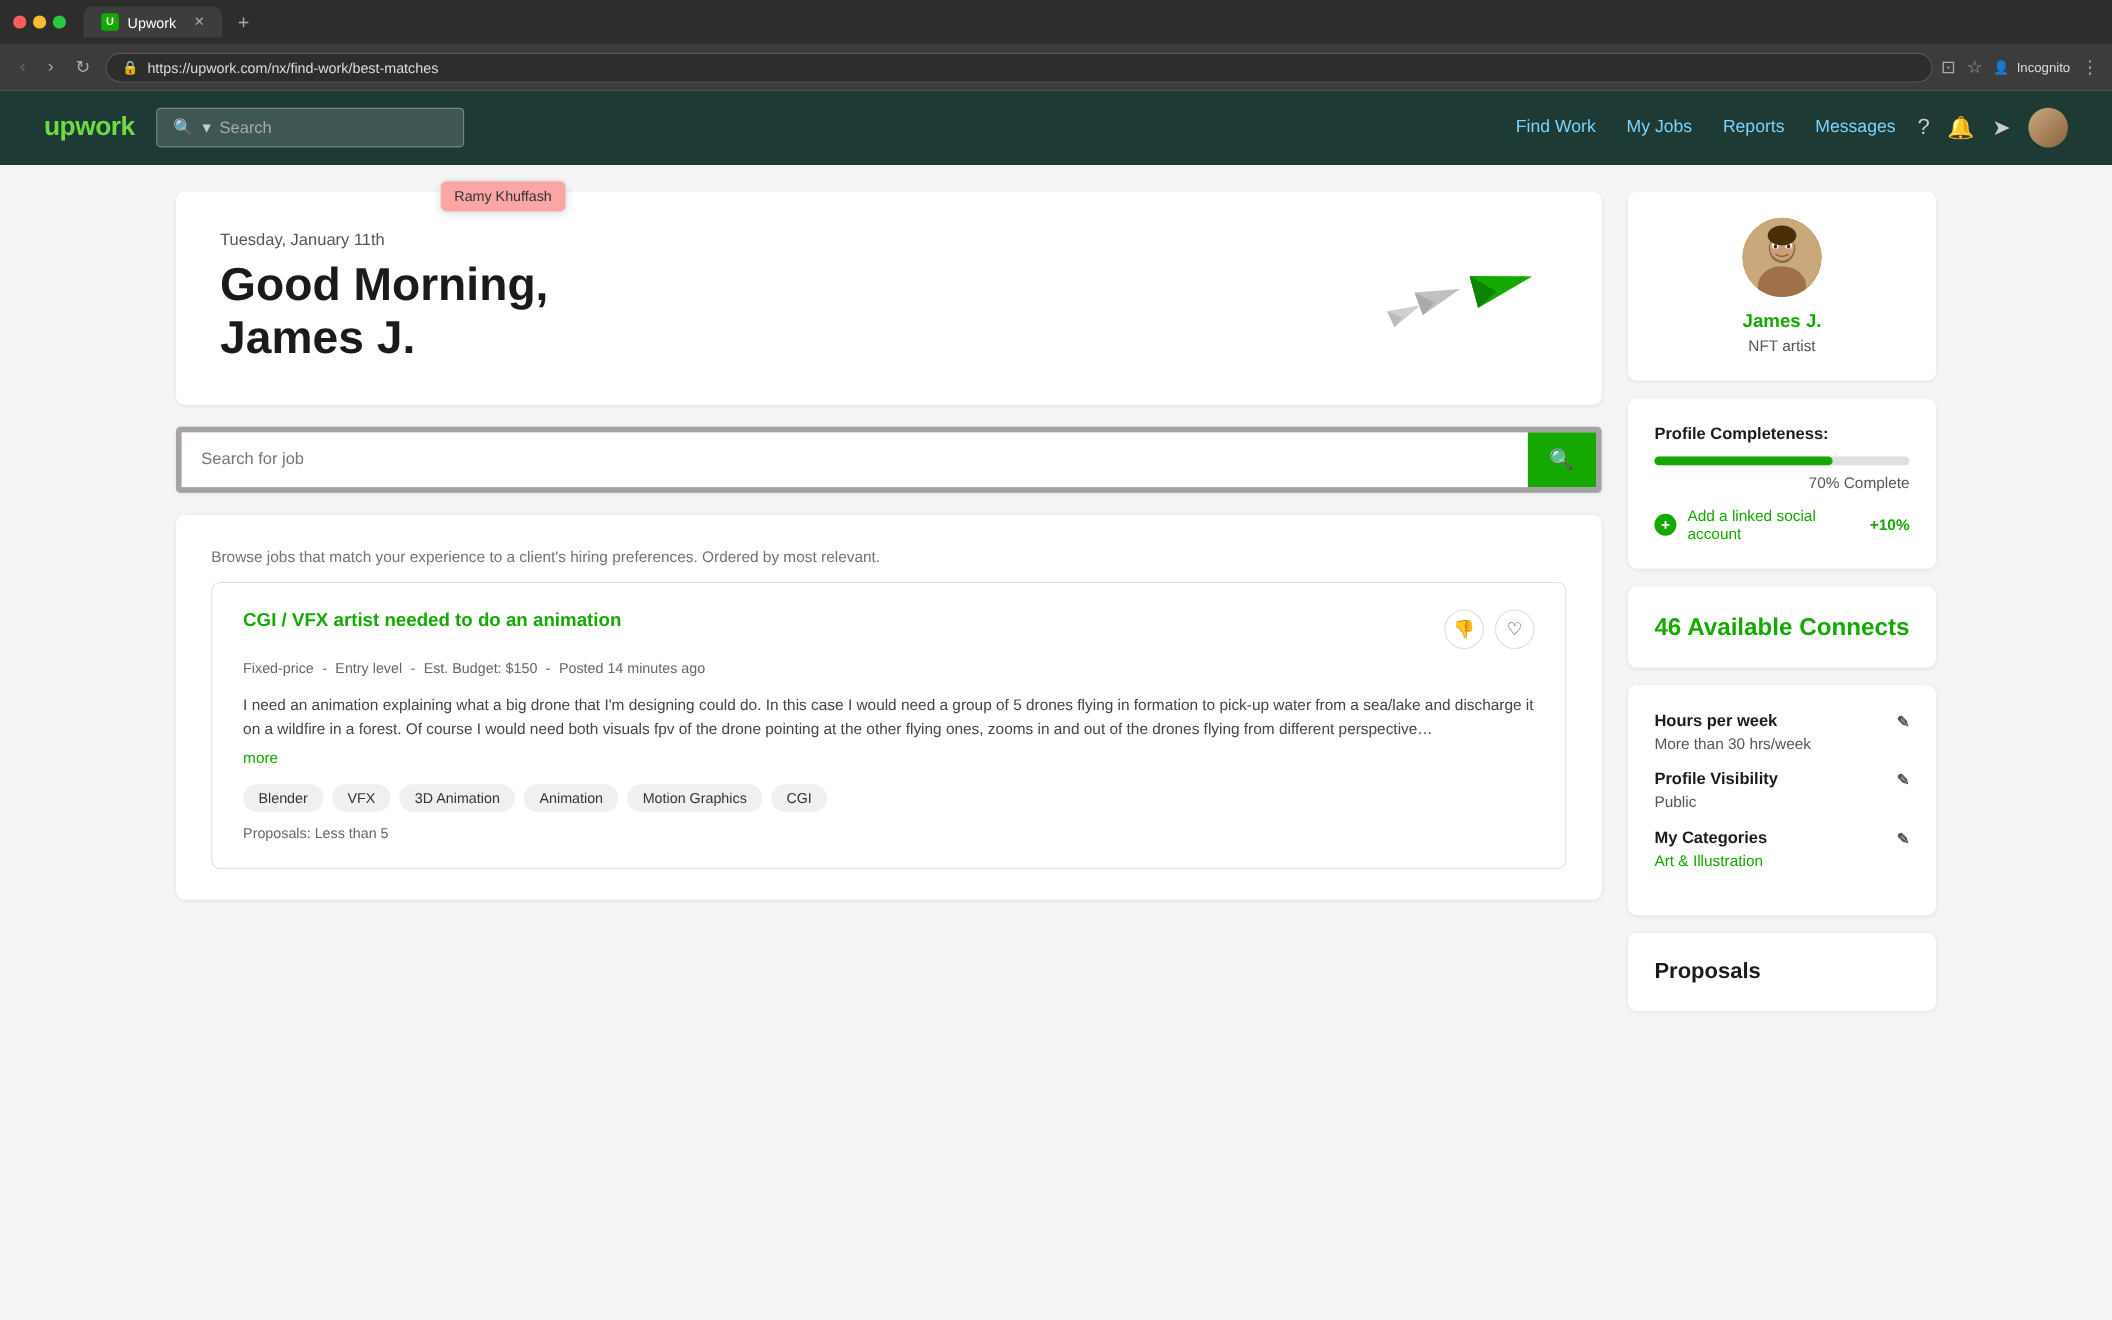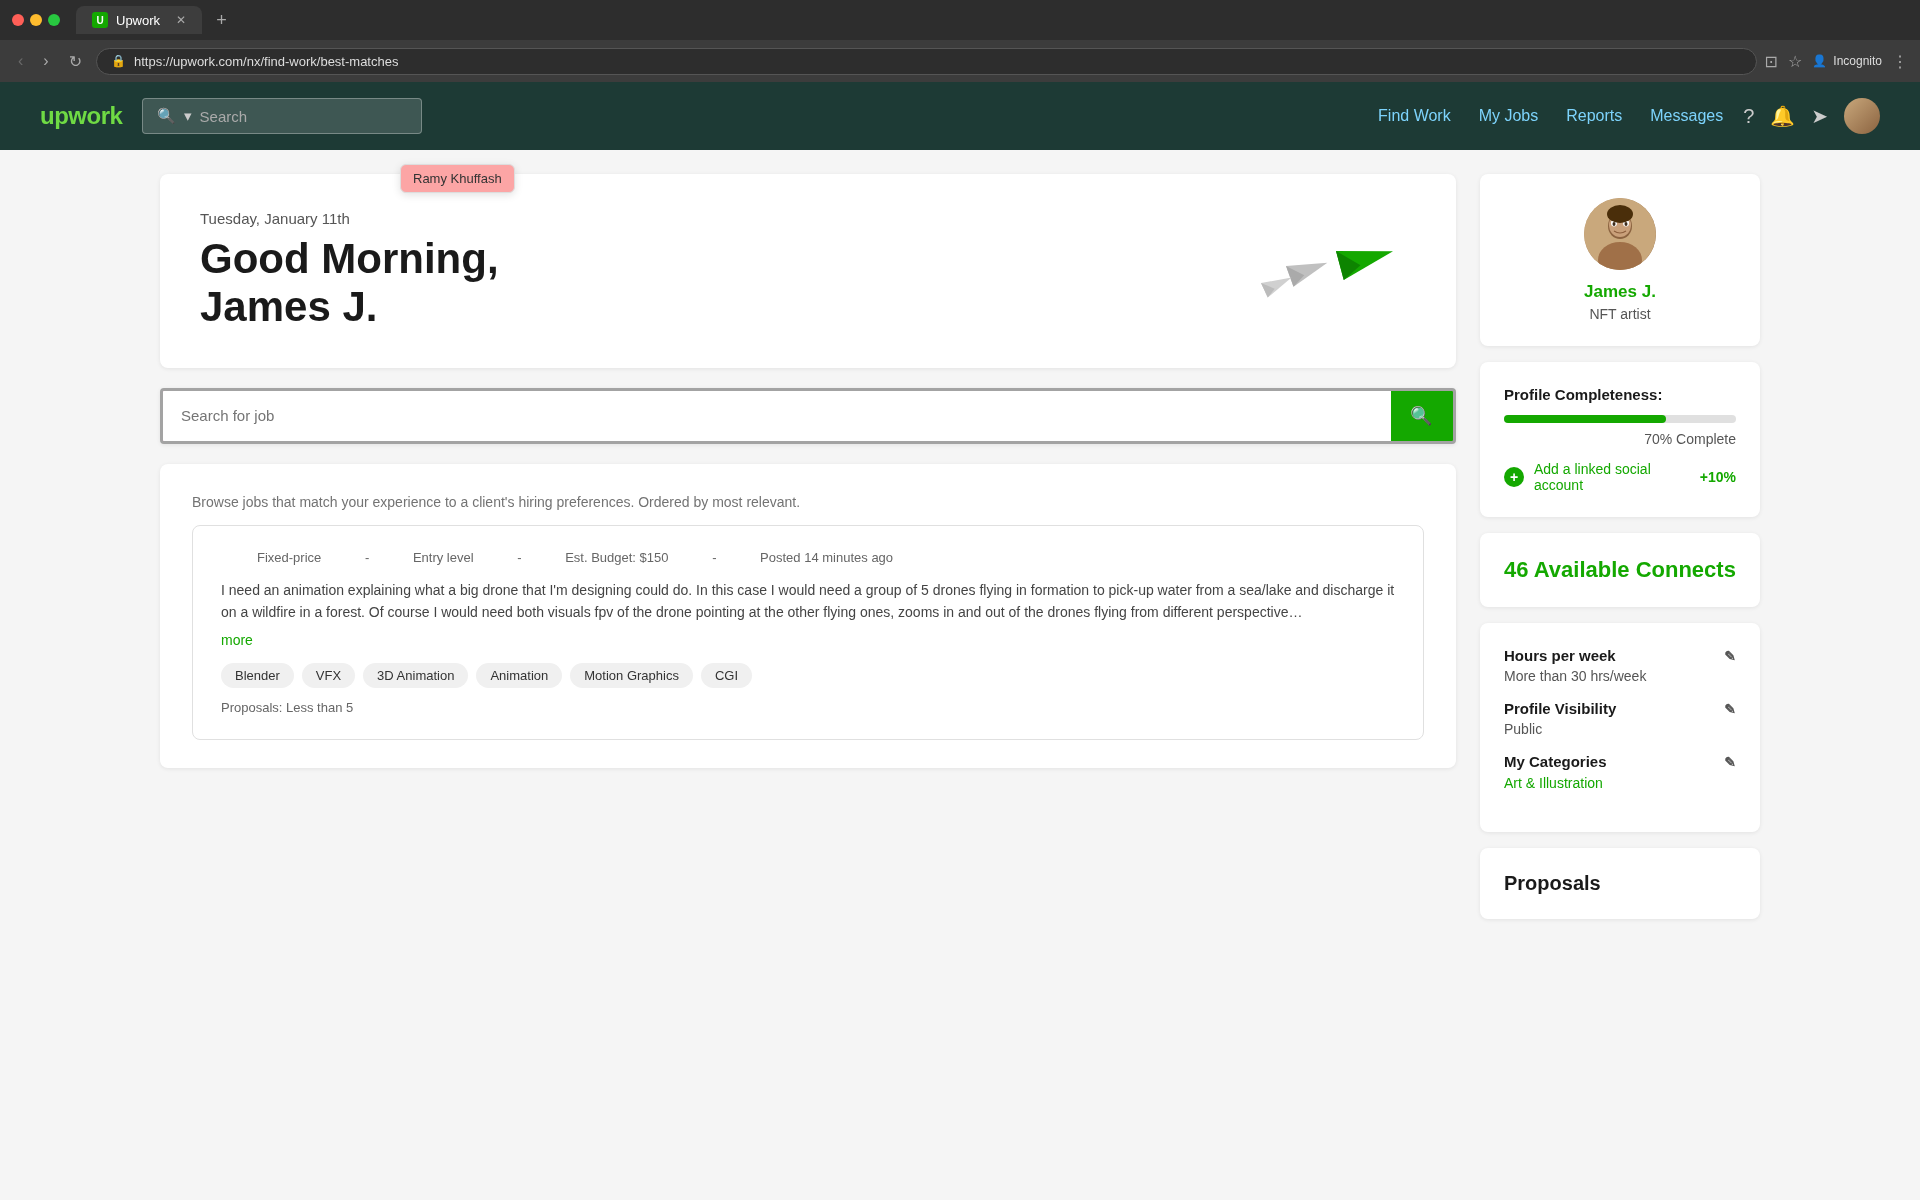--- a/index.html
+++ b/index.html
@@ -123,21 +123,21 @@
       box-shadow: 0 2px 8px rgba(0,0,0,0.12);
       position: absolute;
       top: -10px;
       left: 240px;
     }
 
     
     .job-search-bar {
       display: flex;
       background: #f9a8d4;
-      border: 3px solid #a3a3a3;
+      border: 5px solid #a3a3a3;
       border-radius: 4px;
       overflow: hidden;
       box-shadow: 0 1px 4px rgba(0,0,0,0.08);
     }
     .job-search-input {
       flex: 1;
       border: none;
       padding: 14px 18px;
       font-size: 15px;
       color: #aaa;
@@ -211,21 +211,21 @@
       border: 1px solid #ddd;
       background: #fff;
       cursor: pointer;
       display: flex;
       align-items: center;
       justify-content: center;
       color: #555;
       font-size: 16px;
     }
     .job-meta { font-size: 13px; color: #666; margin-bottom: 14px; }
-    .job-meta span { margin-right: 4px; margin-left: 36px; }
+    .job-meta span { margin-right: 4px; }
     .job-description { font-size: 14px; color: #444; line-height: 1.6; margin-bottom: 8px; }
     .job-desc-more { color: #14a800; font-size: 14px; cursor: pointer; }
     .job-tags { display: flex; flex-wrap: wrap; gap: 8px; margin-top: 14px; }
     .tag {
       background: #f0f0f0;
       border-radius: 20px;
       padding: 5px 14px;
       font-size: 13px;
       color: #333;
       cursor: pointer;
@@ -392,20 +392,31 @@
         <span>🔍</span>
       </button>
     </div>
 
     <div class="jobs-card">
 
 
       <p class="browse-text">Browse jobs that match your experience to a client's hiring preferences. Ordered by most relevant.</p>
 
       <div class="job-item">
+        <div class="job-item-header">
+          <a class="job-title">CGI / VFX artist needed to do an animation</a>
+          <div class="job-actions">
+            <button class="job-action-btn">
+              <span>👎</span>
+            </button>
+            <button class="job-action-btn">
+              <span>♡</span>
+            </button>
+          </div>
+        </div>
         <div class="job-meta">
           <span>Fixed-price</span>
           <span> - </span>
           <span>Entry level</span>
           <span> - </span>
           <span>Est. Budget: $150</span>
           <span> - </span>
           <span>Posted 14 minutes ago</span>
         </div>
         <div class="job-description">

